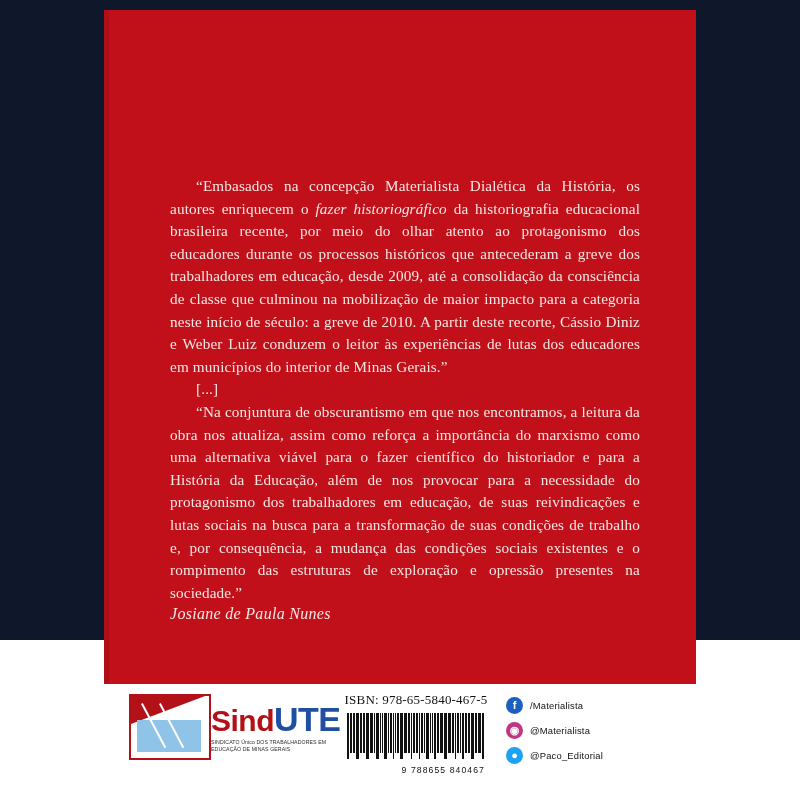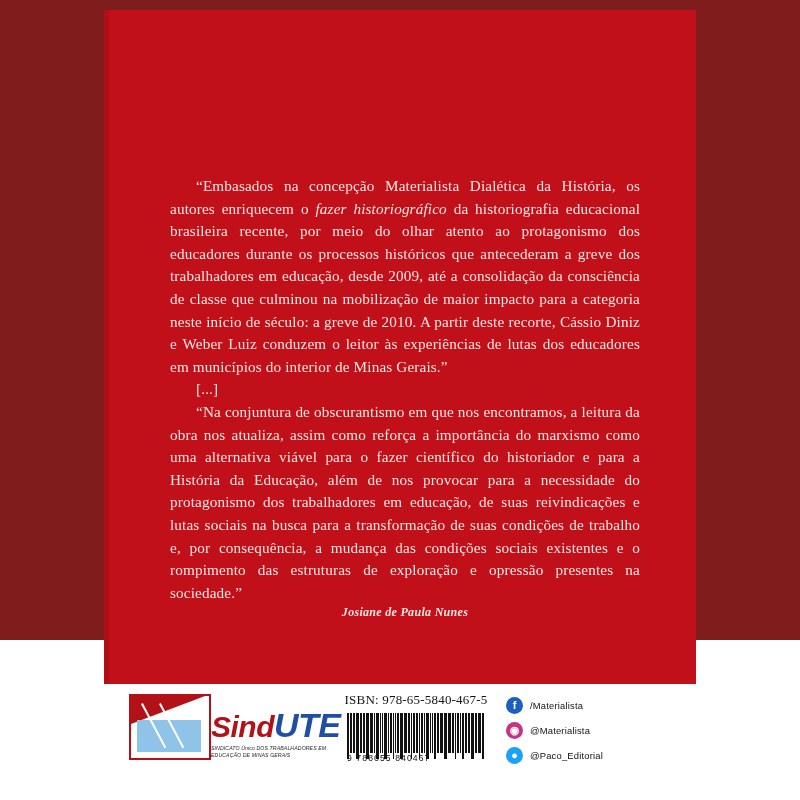--- a/index.html
+++ b/index.html
@@ -10,21 +10,21 @@
   body {
     width: 800px;
     height: 800px;
     font-family: "Liberation Serif", serif;
     overflow: hidden;
   }
   #page {
     position: relative;
     width: 800px;
     height: 640px;
-    background: #7f1d1d;
+    background: #0f172a;
   }
   
   #cover {
     position: absolute;
     left: 104px;
     top: 10px;
     width: 592px;
     height: 775px;
     background: #c1101a;
     box-sizing: border-box;
@@ -62,26 +62,25 @@
   }
   #ellipsis {
     text-indent: 26px;
     margin: 0;
   }
   #attribution {
     position: absolute;
     left: 66px;
     top: 595px;
     width: 470px;
-    text-align: center;
+    text-align: left;
     font-style: italic;
-    font-size: 12px;
+    font-size: 16px;
     color: #f4e7e3;
     letter-spacing: .3px;
-    font-weight: bold;
   }
   
   #footer {
     position: absolute;
     left: 104px;
     top: 684px;
     width: 592px;
     height: 101px;
     background: #ffffff;
     box-sizing: border-box;
@@ -137,23 +136,22 @@
     top: 8px;
     width: 2px;
     height: 50px;
     background: #ffffff;
     transform: rotate(-28deg);
     transform-origin: top left;
   }
   #logo-text {
     position: absolute;
     left: 82px;
-    top: 18px;
+    top: 12px;
     width: 128px;
-    font-style: italic;
   }
   #logo-word {
     font-family: "Liberation Sans", sans-serif;
     font-weight: bold;
     font-size: 30px;
     line-height: 34px;
     color: #b11117;
     letter-spacing: -.5px;
   }
   #logo-word .ute {
@@ -200,23 +198,23 @@
   }
   #barcode .bars i {
     display: block;
     background: #111;
     height: 40px;
     margin-right: 1px;
   }
   #barcode-digits {
     position: absolute;
     left: 0;
-    top: 40px;
+    top: 52px;
     width: 138px;
-    text-align: left;
+    text-align: right;
     font-family: "Liberation Sans", sans-serif;
     font-size: 8.6px;
     letter-spacing: 1.1px;
     color: #111;
   }
   
   #social {
     position: absolute;
     left: 402px;
     top: 10px;

